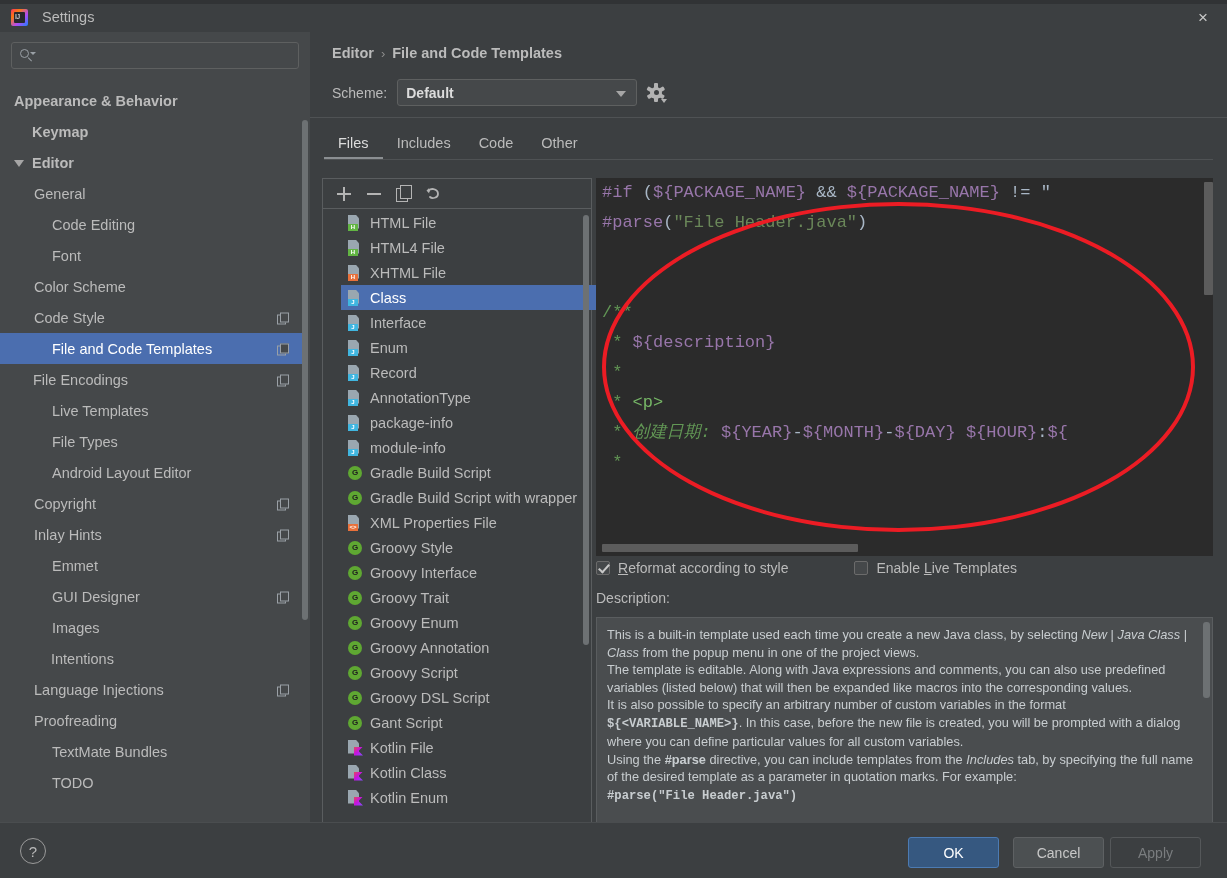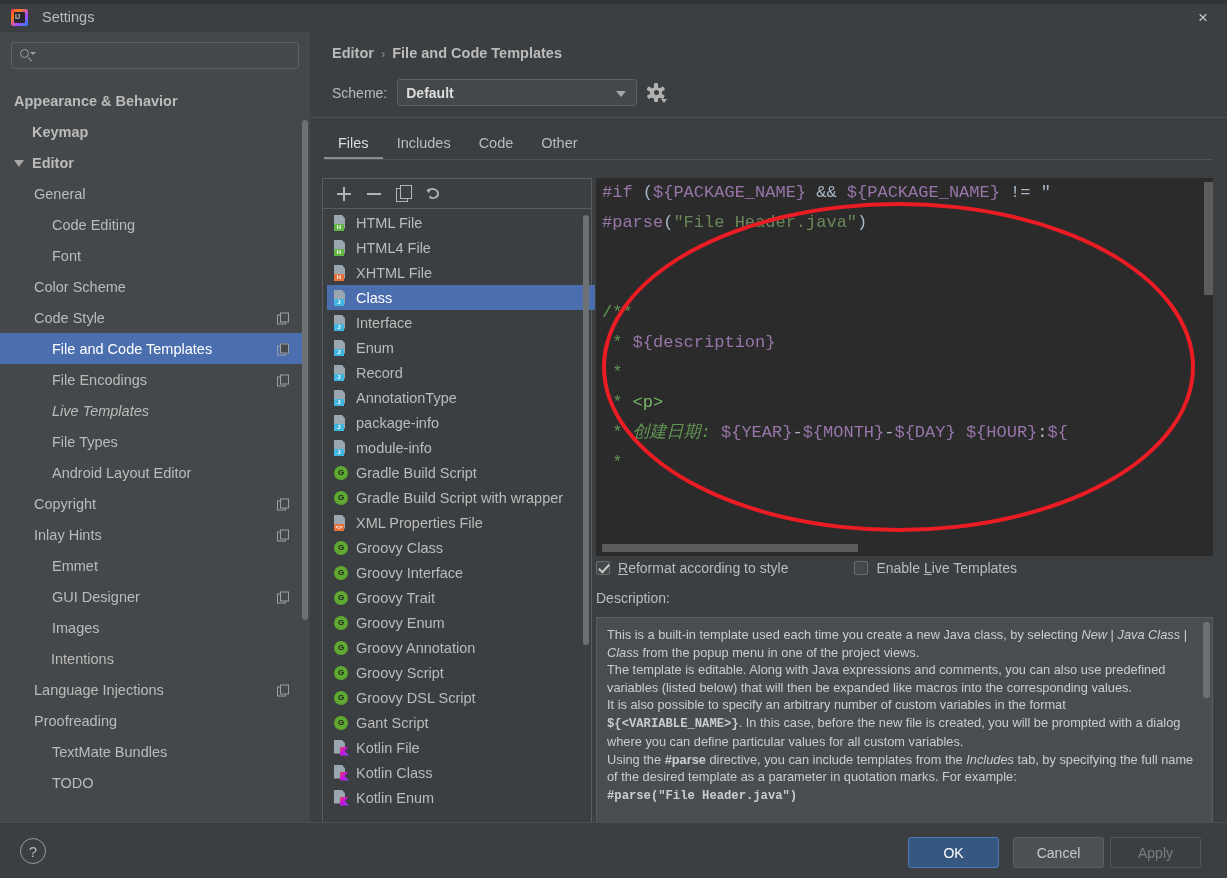--- a/index.html
+++ b/index.html
@@ -207,21 +207,21 @@
     cursor: pointer; color: #b4b4b4; position: relative;
   }
   .tb-plus::before { content:""; position:absolute; left:6px; top:11px; width:14px; height:2px; background:#b4b4b4;}
   .tb-plus::after  { content:""; position:absolute; left:12px; top:5px; width:2px; height:14px; background:#b4b4b4;}
   .tb-minus::before{ content:""; position:absolute; left:6px; top:11px; width:14px; height:2px; background:#b4b4b4;}
   .tb-copy::before { content:""; position:absolute; left:5px; top:6px; width:10px; height:12px; border:1.5px solid #b4b4b4;}
   .tb-copy::after  { content:""; position:absolute; left:9px; top:3px; width:10px; height:12px; border:1.5px solid #b4b4b4; background:#3c3f41;}
   .tb-undo svg { display:block; }
 
   .list-body {
-    position: absolute; left: 4px; top: 31px; width: 268px; height: 629px;
+    position: absolute; left: 18px; top: 31px; width: 268px; height: 629px;
     overflow: hidden;
   }
   .li {
     height: 25px; display: flex; align-items: center;
     padding-left: 6px; color: #bbbbbb; font-size: 14.5px;
     cursor: pointer; white-space: nowrap;
   }
   .li.selected { background: #4b6eaf; color: #ffffff; }
   .li-icon { width: 16px; height: 16px; margin-right: 7px; flex: 0 0 auto; position: relative; }
 
@@ -406,26 +406,26 @@
         </div>
         <div class="tree-item" style="padding-left: 34px;">
           <span>Code Style</span>
           <span class="copy-badge"></span>
         </div>
         <div class="tree-item selected" style="padding-left: 34px;">
           <span class="tree-arrow"></span>
           <span>File and Code Templates</span>
           <span class="copy-badge"></span>
         </div>
-        <div class="tree-item" style="padding-left: 34px; text-align: center;">
+        <div class="tree-item" style="padding-left: 15px; text-align: center;">
           <span class="tree-arrow"></span>
           <span>File Encodings</span>
           <span class="copy-badge"></span>
         </div>
-        <div class="tree-item" style="padding-left: 34px; font-style: italic;">
+        <div class="tree-item" style="padding-left: 34px;">
           <span class="tree-arrow"></span>
           <span>Live Templates</span>
         </div>
         <div class="tree-item" style="padding-left: 34px;">
           <span class="tree-arrow"></span>
           <span>File Types</span>
         </div>
         <div class="tree-item" style="padding-left: 34px;">
           <span class="tree-arrow"></span>
           <span>Android Layout Editor</span>
@@ -607,21 +607,21 @@
             <span class="li-icon ic-file">
               <span class="page"></span>
               <span class="badge" style="background:#e8703a">&lt;&gt;</span>
             </span>
             <span>XML Properties File</span>
           </div>
           <div class="li">
             <span class="li-icon">
               <span class="ic-circle" style="background:#5fa832">G</span>
             </span>
-            <span>Groovy Class</span>
+            <span>Groovy Style</span>
           </div>
           <div class="li">
             <span class="li-icon">
               <span class="ic-circle" style="background:#5fa832">G</span>
             </span>
             <span>Groovy Interface</span>
           </div>
           <div class="li">
             <span class="li-icon">
               <span class="ic-circle" style="background:#5fa832">G</span>

